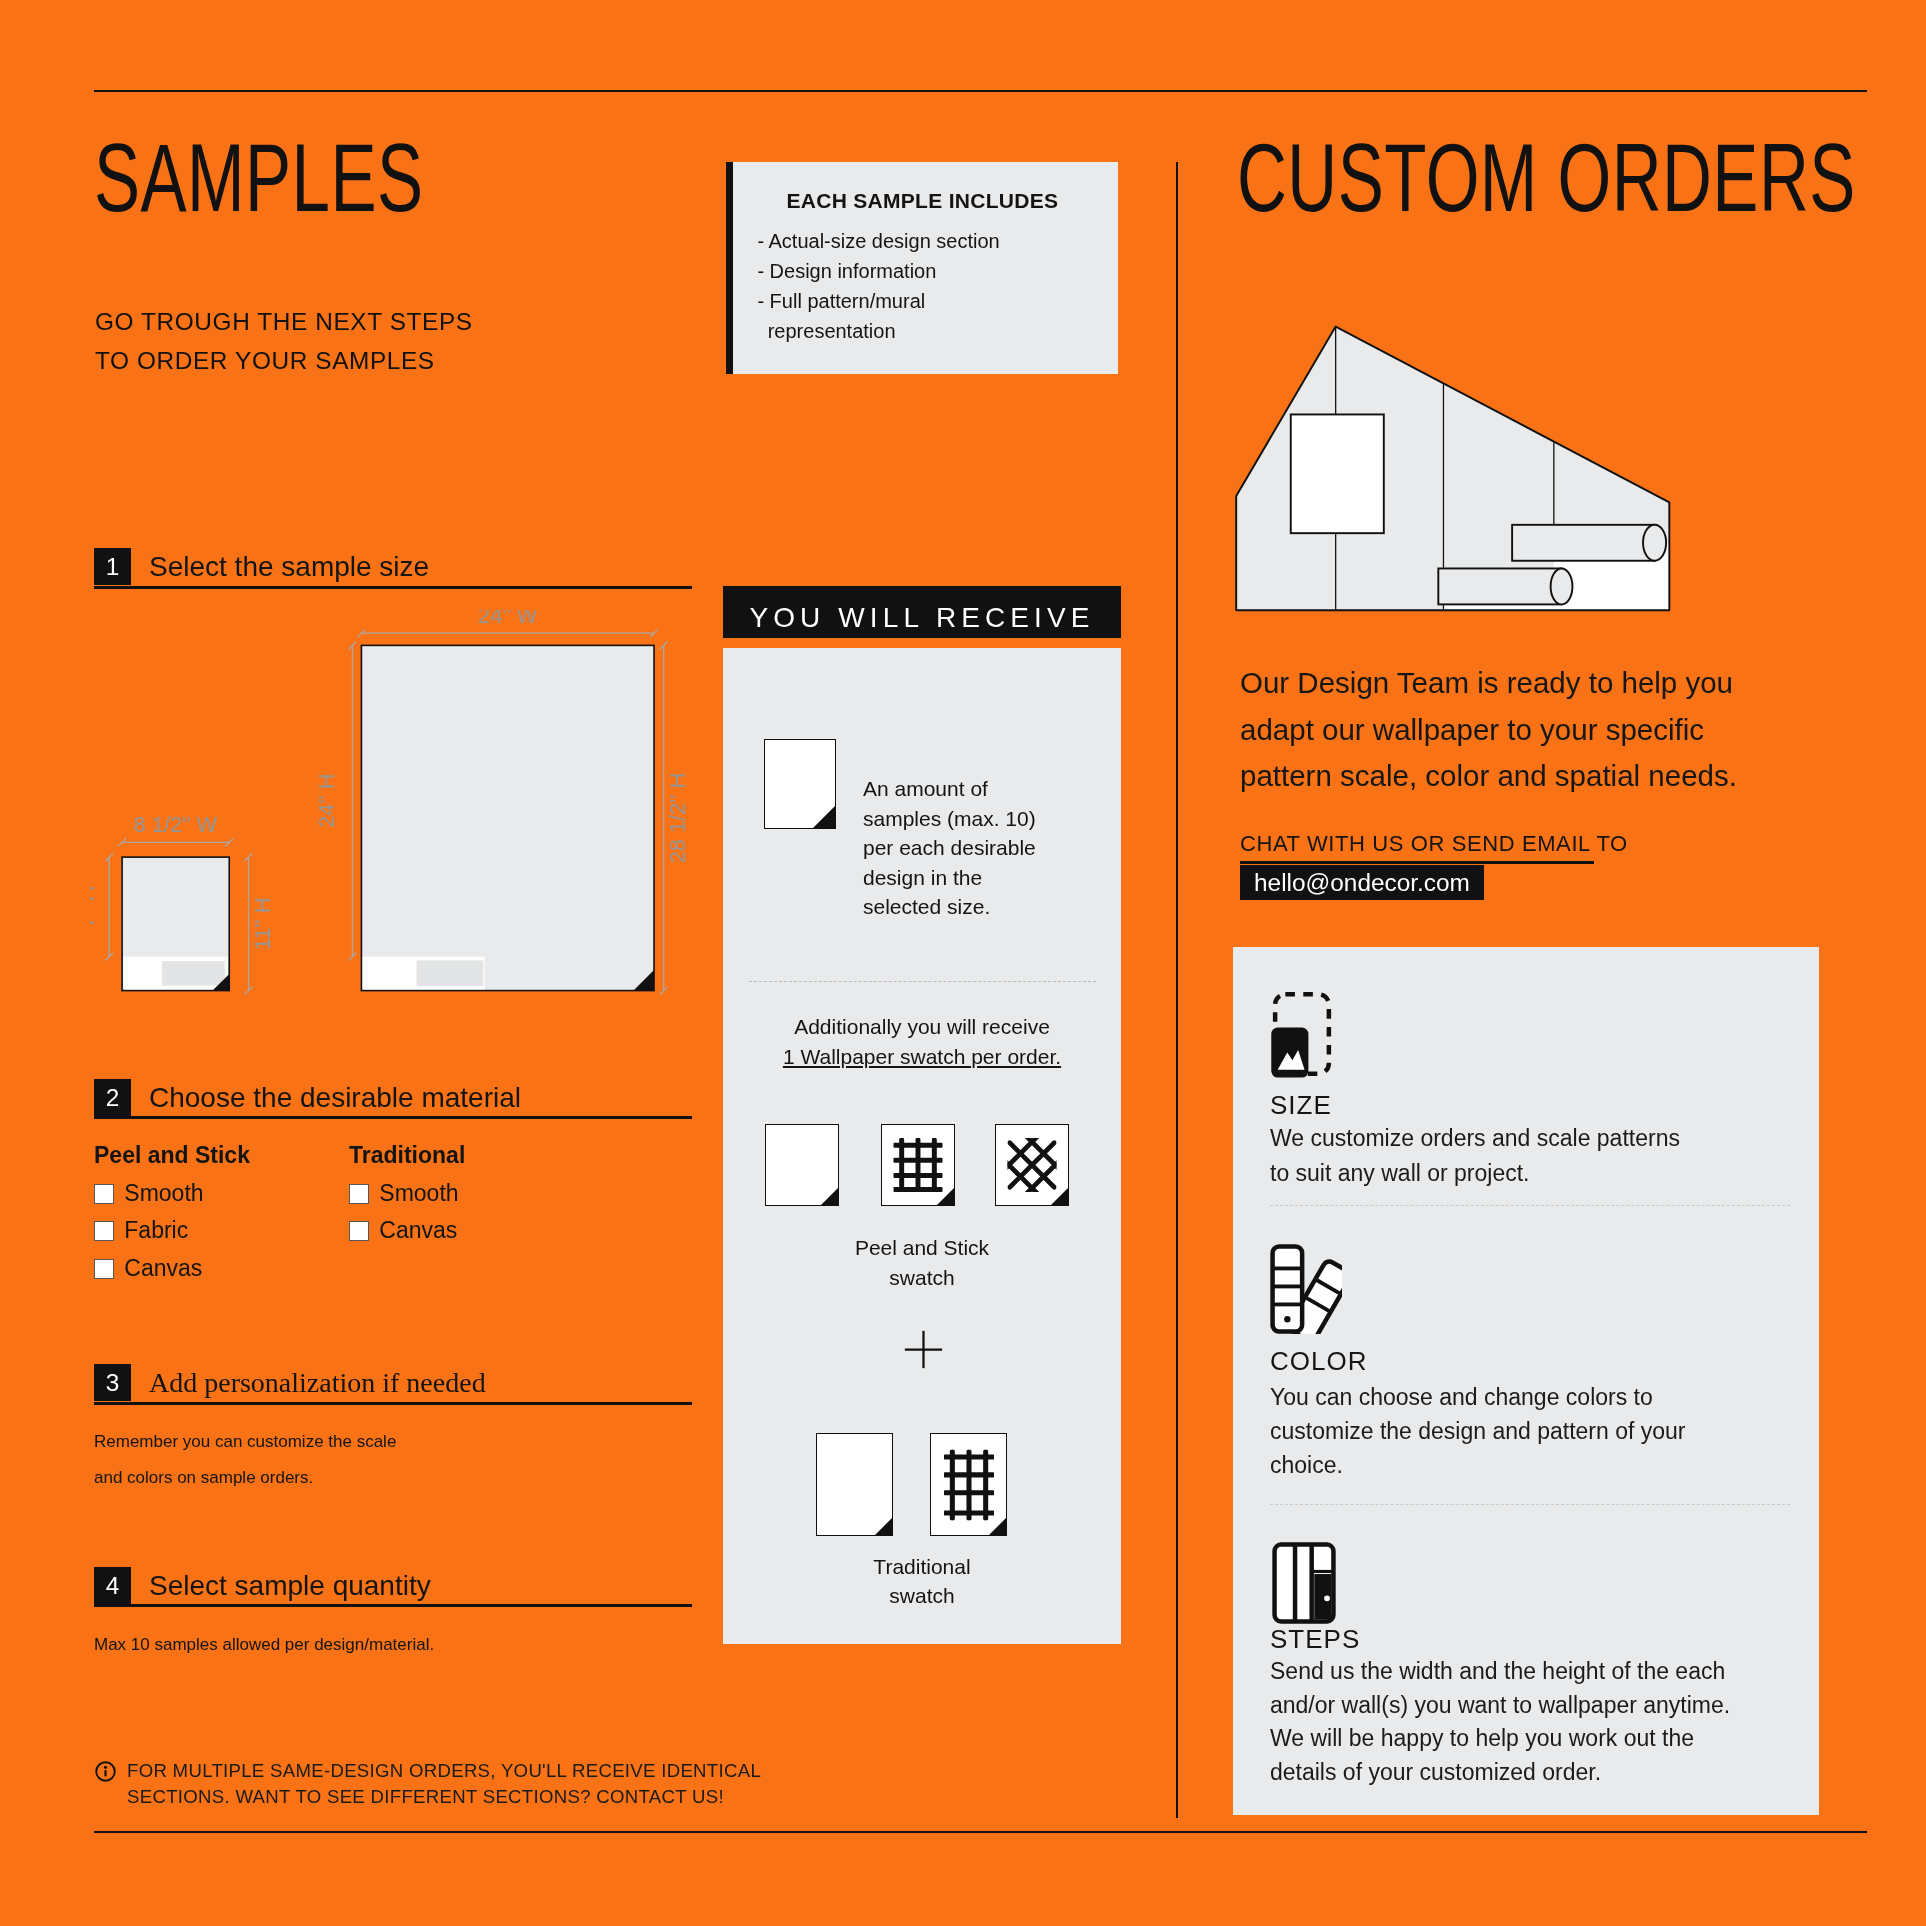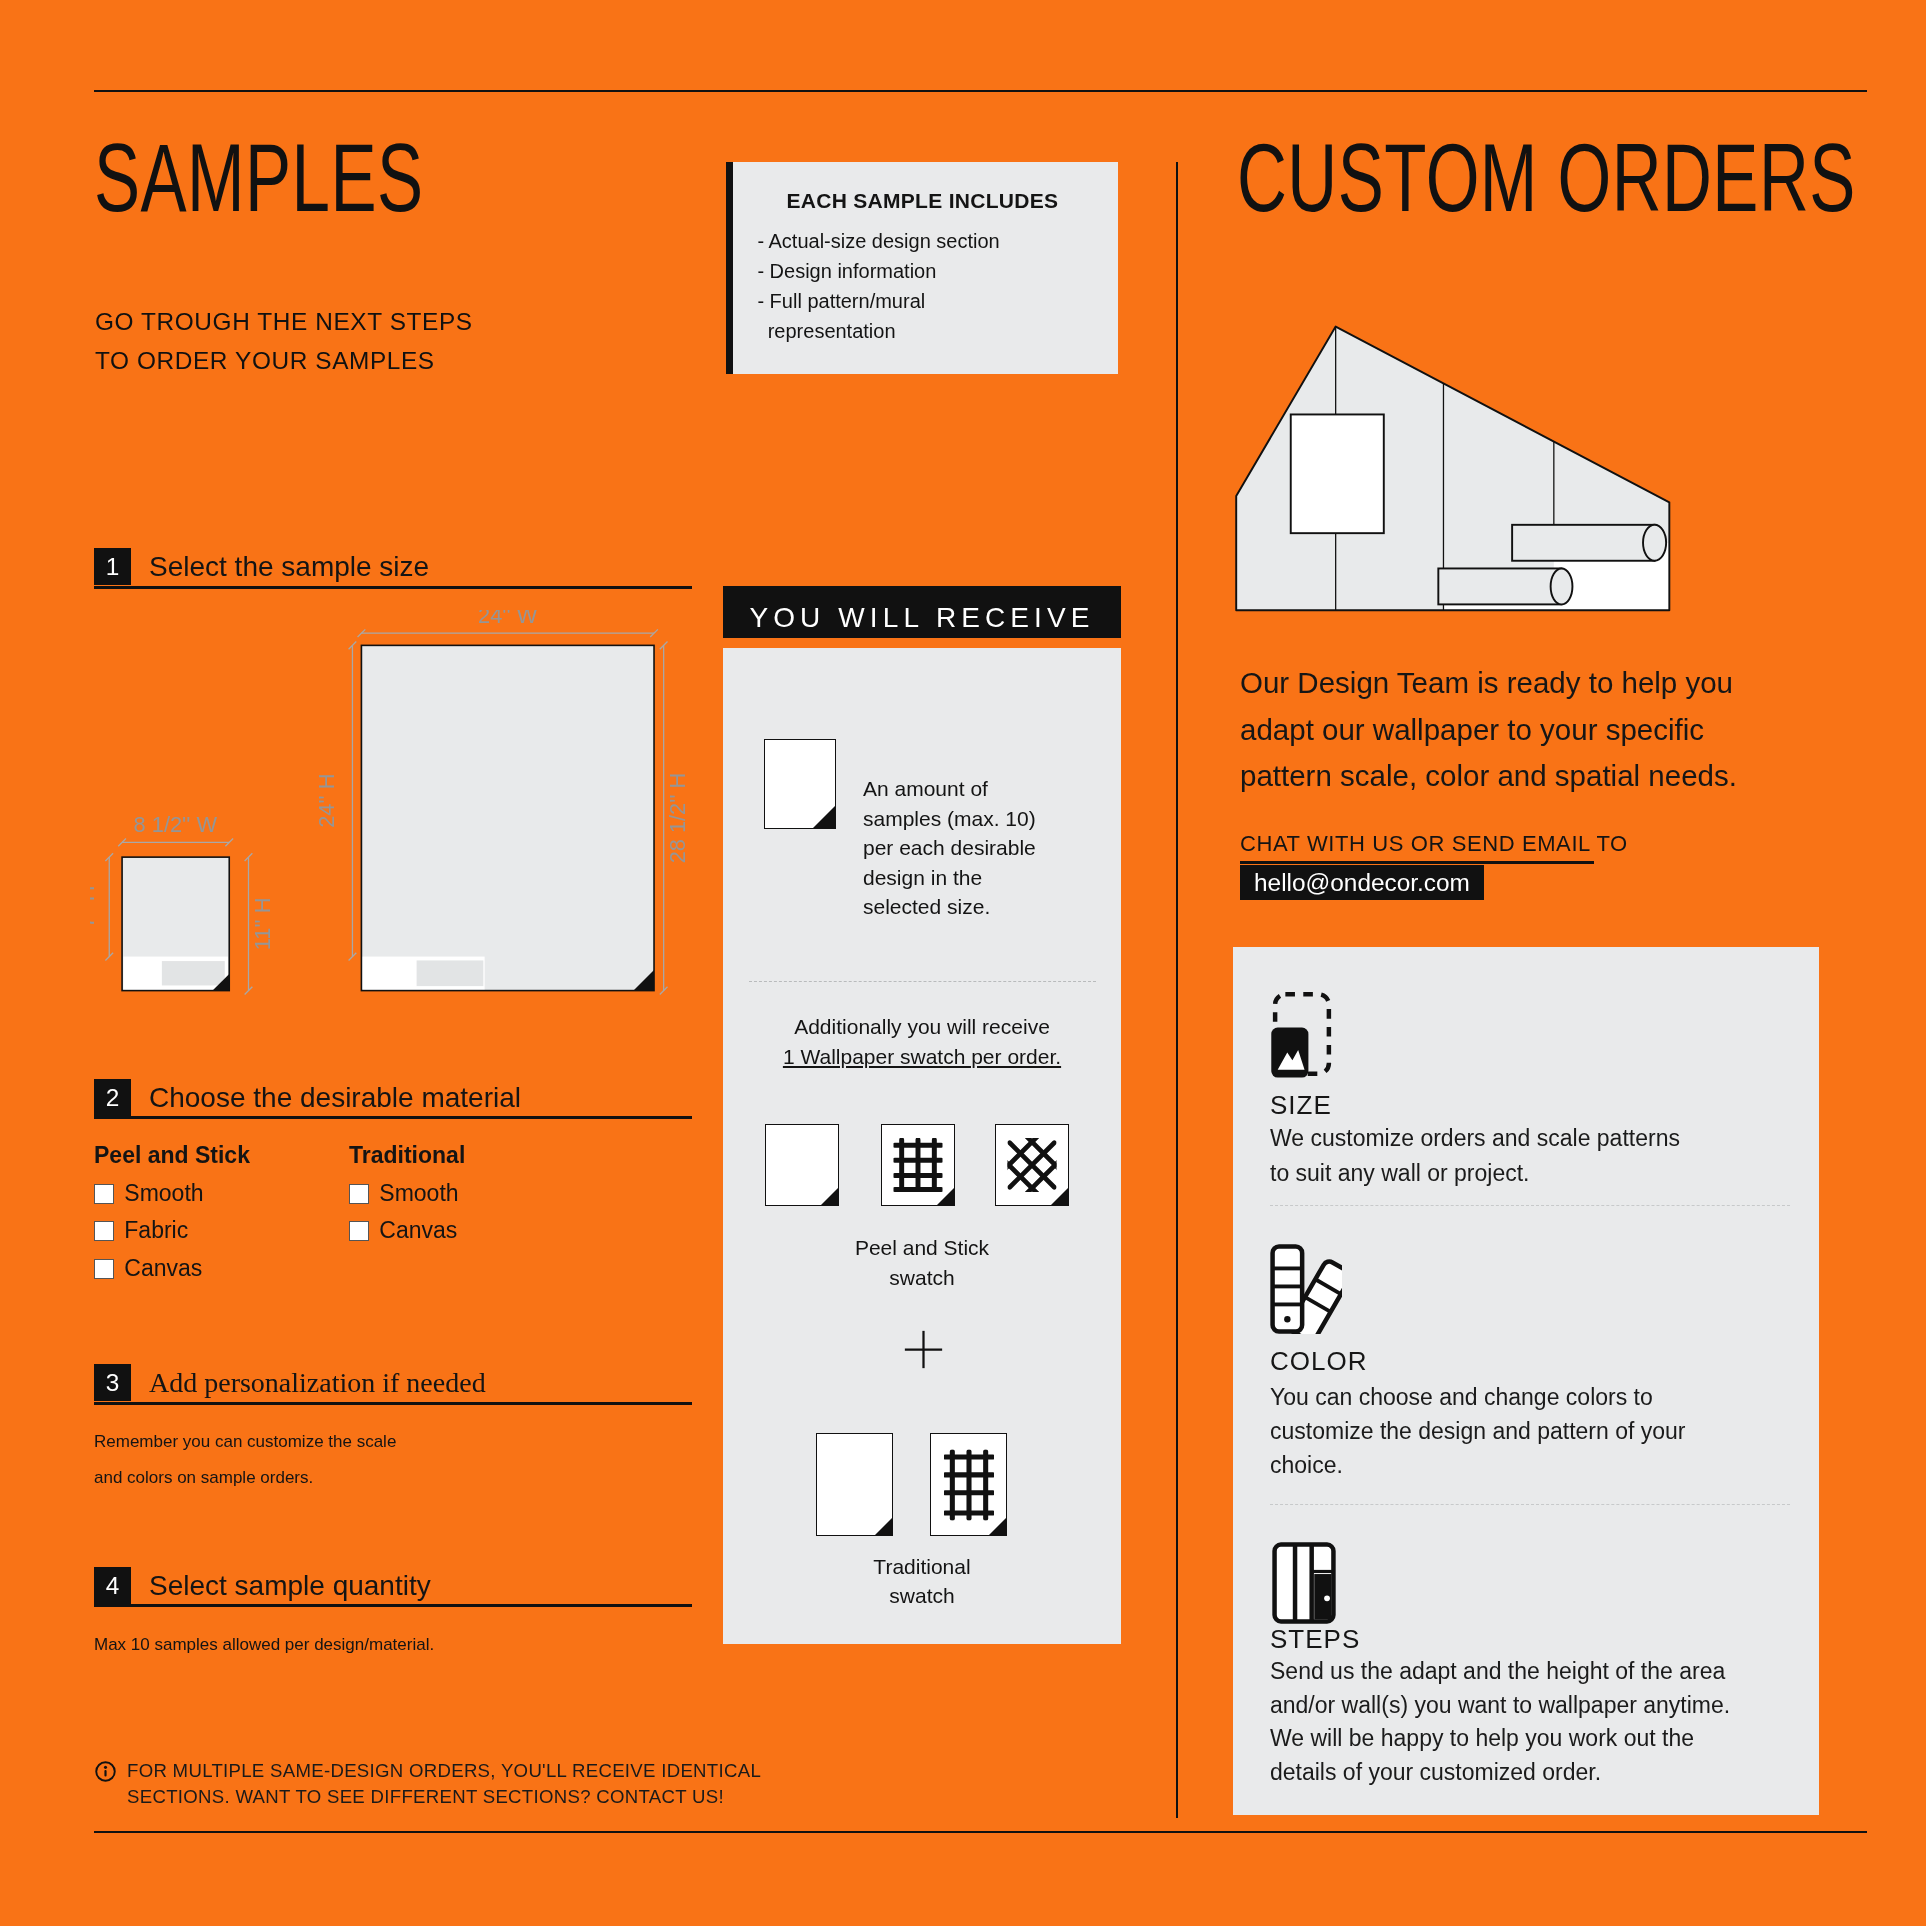--- a/index.html
+++ b/index.html
@@ -297,20 +297,20 @@
 
     <svg class="abs" style="left:39px;top:595px;" width="64" height="82" viewBox="0 0 100 128">
       <rect x="4" y="4" width="92" height="120" rx="10" fill="#fff" stroke="#111" stroke-width="7"></rect>
       <line x1="36" y1="6" x2="36" y2="122" stroke="#111" stroke-width="7"></line>
       <line x1="62" y1="6" x2="62" y2="122" stroke="#111" stroke-width="7"></line>
       <line x1="62" y1="46" x2="94" y2="46" stroke="#111" stroke-width="5"></line>
       <rect x="66" y="50" width="27" height="71" fill="#111"></rect>
       <circle cx="86" cy="88" r="4.5" fill="#fff"></circle>
     </svg>
     <div class="sec-head" style="left:37px;top:677px;">STEPS</div>
-    <div class="sec-line" style="left:37px;top:711px;">Send us the adapt and the height of the area</div>
+    <div class="sec-line" style="left:37px;top:711px;">Send us the width and the height of the each</div>
     <div class="sec-line" style="left:37px;top:745px;">and/or wall(s) you want to wallpaper anytime.</div>
     <div class="sec-line" style="left:37px;top:778px;">We will be happy to help you work out the</div>
     <div class="sec-line" style="left:37px;top:812px;">details of your customized order.</div>
   </div>
 
 </div>
 
 
 </body></html>

